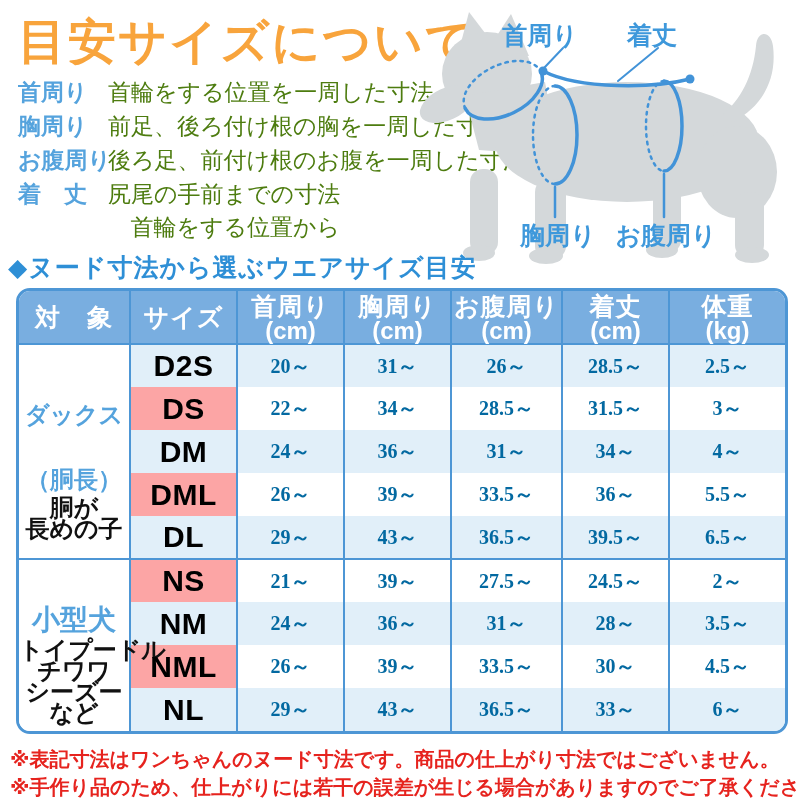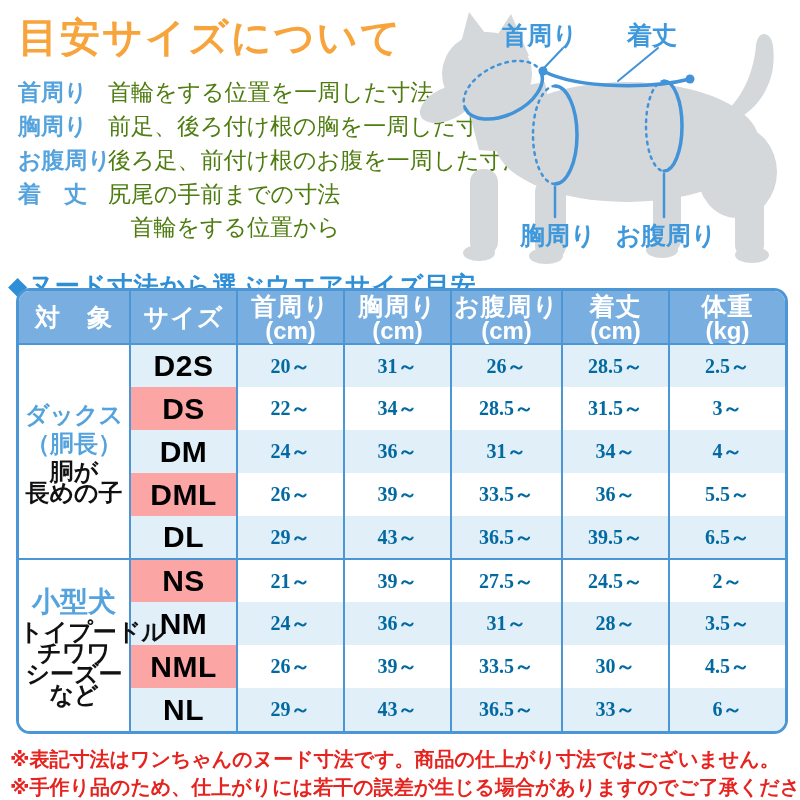--- a/index.html
+++ b/index.html
@@ -2,62 +2,62 @@
 <html><head>
 <meta charset="utf-8">
 <style>
   html,body { margin:0; padding:0; }
   body {
     width:800px; height:800px; position:relative; background:#ffffff;
     font-family:"Liberation Sans","DejaVu Sans",sans-serif; overflow:hidden;
   }
   .title {
     position:absolute; left:18px; top:10px;
-    font-size:40px; font-weight:bold; color:#F8A43C; letter-spacing:2px;
+    font-size:48px; font-weight:bold; color:#F8A43C; letter-spacing:2px;
     white-space:nowrap;
   }
   
   .defs { position:absolute; left:18px; top:80px; }
   .def-row { display:flex; align-items:flex-start; margin-bottom:9px; }
   .def-term {
     flex:0 0 90px; width:90px; font-weight:bold; color:#55A3DD;
     font-size:23px; line-height:25px; white-space:nowrap;
   }
   .def-desc { color:#4d7c0f; font-size:23px; line-height:25px; white-space:nowrap;text-align:right; }
   .def-desc .line { line-height:25px; margin-bottom:8px; white-space:nowrap; }
   
   .dog-svg { position:absolute; left:415px; top:4px; }
   .dog-svg text {
     font-family:"Liberation Sans","DejaVu Sans",sans-serif;
     font-size:25px; font-weight:bold; fill:#3E98DB;
   }
   
   .section-heading {
-    position:absolute; left:8px; top:269px;
+    position:absolute; left:8px; top:251px;
     font-size:25px; font-weight:bold; color:#2E8FD6; letter-spacing:1px; white-space:nowrap;
   }
   
   .table-wrap {
     position:absolute; left:16px; top:288px; width:766px;
     border:3px solid #4D96D5; border-radius:14px; overflow:hidden; background:#fff;
   }
   table { border-collapse:collapse; table-layout:fixed; width:766px; }
   th, td { padding:0; text-align:center; vertical-align:middle; border-left:2px solid #4D96D5; }
   th:first-child { border-left:none; }
   td.group-cell { border-left:none; background:#fff; }
   tr.head { height:53px; }
   th { background:#79AEE0; color:#fff; font-weight:bold; border-bottom:2.5px solid #4D96D5;text-align:center; }
   .h-label { font-size:25px; line-height:27px; letter-spacing:1px; }
   .h-unit  { font-size:24px; line-height:21px; }
   tr.r { height:43px; }
   td.size { font-size:30px; font-weight:bold; color:#000; background:#fca5a5; letter-spacing:0.5px; }
   td.data { font-size:20px; font-weight:600; color:#0369a1; background:#fff;font-family:Liberation Serif, serif; }
   tr.alt td.size, tr.alt td.data { background:#E1EFF9; }
   tr.sep td { border-top:2.5px solid #4D96D5; }
-  .g-name { color:#55A3DD; font-weight:bold; font-size:24px; line-height:29px; white-space:nowrap; }
+  .g-name { color:#55A3DD; font-weight:bold; font-size:24px; line-height:29px; white-space:nowrap;margin-top:36px; }
   .g-name.big { font-size:28px; line-height:32px; }
   .g-sub { color:#111; font-size:24px; line-height:21px; font-weight:600; margin-top:3px; white-space:nowrap; }
   
   .notes { position:absolute; left:10px; top:745px; }
   .note { color:#E6231E; font-weight:bold; font-size:20px; line-height:28px; white-space:nowrap; }
 </style>
 </head>
 <body>
 
 <div class="title">目安サイズについて</div>

